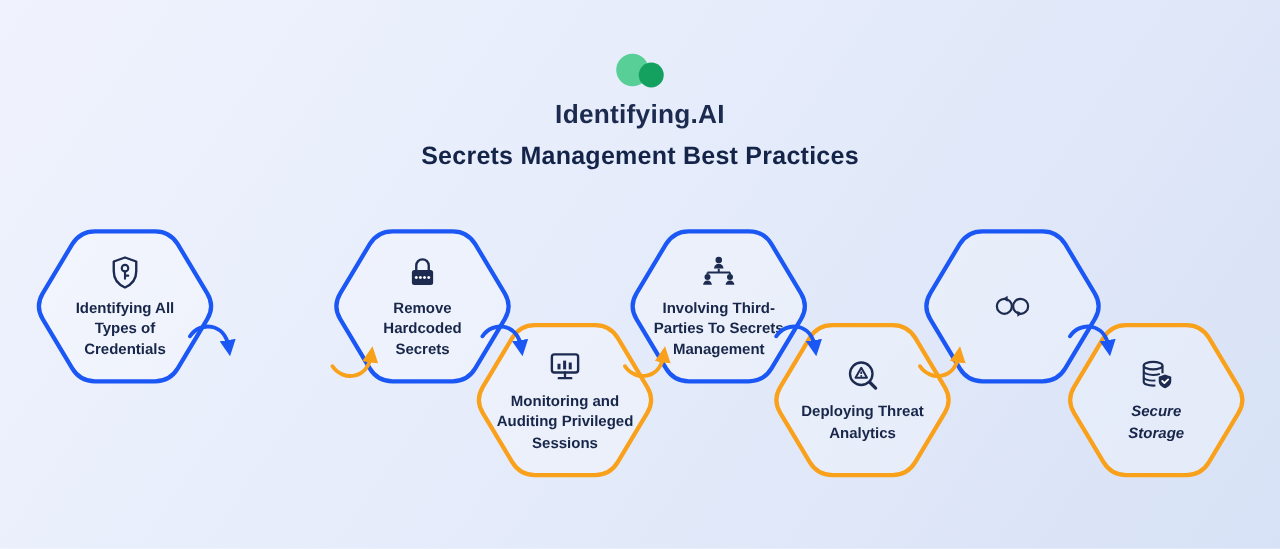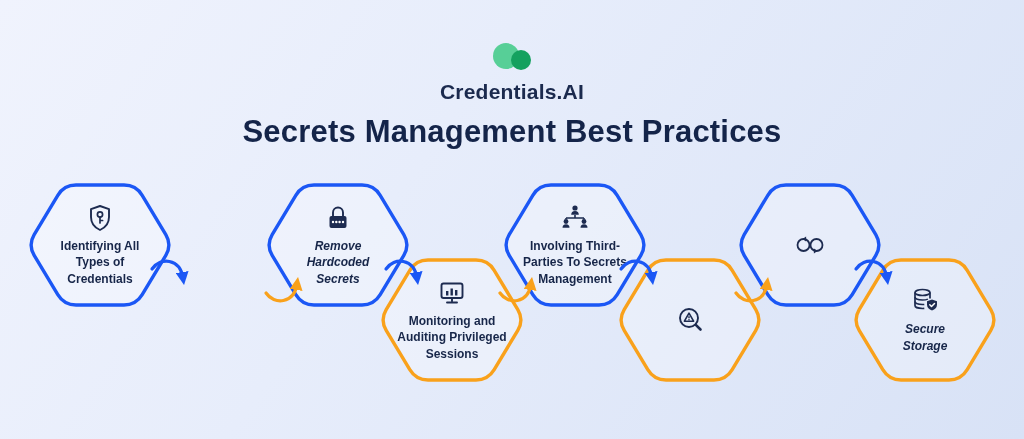--- a/index.html
+++ b/index.html
@@ -10,21 +10,21 @@
     position:relative; width:1024px; height:439px; overflow:hidden;
     background:linear-gradient(125deg,#f0f3fd 0%, #e7edfb 40%, #d8e2f6 100%);
   }
 
   
   .brand { position:absolute; top:40px; left:0; width:100%;
     display:flex; flex-direction:column; align-items:center; gap:4px; }
   .brand-logo { width:54px; height:36px; }
   .brand-name { font-size:21px; font-weight:800; color:#1b2a4e; letter-spacing:.2px; }
   .page-title { position:absolute; top:114px; left:0; width:100%; text-align:center;
-    font-size:31px; font-weight:800; color:#142449; letter-spacing:.2px; }
+    font-size:20px; font-weight:800; color:#142449; letter-spacing:.2px; }
 
   
   .hex { position:absolute; width:152px; height:132px; }
   .hex .frame { position:absolute; inset:0; width:100%; height:100%; }
   .hex-blue { color:#1b57f5; }
   .hex-orange { color:#f9a11b; }
   .hex-content { position:absolute; inset:0; display:flex; flex-direction:column;
     align-items:center; justify-content:center; gap:5px; padding:0 14px; text-align:center; }
   .hex-label { font-size:12px; font-weight:700; color:#172649; line-height:1.35;
     white-space:pre-line; }
@@ -47,21 +47,21 @@
         <path d="M0,0 L13,6.5 L0,13 Z" fill="#f9a11b"></path>
       </marker>
     </defs>
   </svg>
 
   <div class="brand">
     <svg class="brand-logo" viewBox="0 0 54 36">
       <circle cx="21" cy="16" r="13" fill="#57cf97"></circle>
       <circle cx="36" cy="20" r="10" fill="#14a15f"></circle>
     </svg>
-    <div class="brand-name">Credentials.AI</div>
+    <div class="brand-name">Identifying.AI</div>
   </div>
   <div class="page-title">Secrets Management Best Practices</div>
 
   <div class="hex hex-blue" style="left:24px; top:179px;">
     <svg class="frame" viewBox="0 0 152 132">
       <path d="M10.2,55.7 L33.8,16.3 Q40,6 52,6 L100,6 Q112,6 118.2,16.3 L141.8,55.7 Q148,66 141.8,76.3 L118.2,115.7 Q112,126 100,126 L52,126 Q40,126 33.8,115.7 L10.2,76.3 Q4,66 10.2,55.7 Z" fill="rgba(255,255,255,0.28)" stroke="currentColor" stroke-width="3.4"></path>
     </svg>
     <div class="hex-content">
       <span class="icon">
         <svg width="30" height="30" viewBox="0 0 30 30">
@@ -70,21 +70,21 @@
           <path d="M15,14.1 V20 M15,17.5 h2.6" stroke="#1d2b50" stroke-width="1.7" fill="none" stroke-linecap="round"></path>
         </svg>
       </span>
       <div class="hex-label">Identifying All
 Types of
 Credentials</div>
     </div>
   </div>
 
 
-  <div class="hex hex-blue" style="left:262px; top:179px;font-style:italic;">
+  <div class="hex hex-blue" style="left:262px; top:179px;">
     <svg class="frame" viewBox="0 0 152 132">
       <path d="M10.2,55.7 L33.8,16.3 Q40,6 52,6 L100,6 Q112,6 118.2,16.3 L141.8,55.7 Q148,66 141.8,76.3 L118.2,115.7 Q112,126 100,126 L52,126 Q40,126 33.8,115.7 L10.2,76.3 Q4,66 10.2,55.7 Z" fill="rgba(255,255,255,0.28)" stroke="currentColor" stroke-width="3.4"></path>
     </svg>
     <div class="hex-content">
       <span class="icon">
         <svg width="30" height="30" viewBox="0 0 30 30">
           <path d="M10,13 V9.5 a5,5 0 0 1 10,0 V13" fill="none" stroke="#1d2b50" stroke-width="1.9"></path>
           <rect x="6.5" y="13" width="17" height="12" rx="2" fill="#1d2b50"></rect>
           <g fill="#ffffff">
             <circle cx="10" cy="19" r="1.2"></circle>
@@ -153,20 +153,22 @@
     <div class="hex-content">
       <span class="icon">
         <svg width="30" height="30" viewBox="0 0 30 30">
           <circle cx="14" cy="13" r="9" fill="none" stroke="#1d2b50" stroke-width="1.9"></circle>
           <path d="M14,8.2 L18.6,16.2 H9.4 Z" fill="none" stroke="#1d2b50" stroke-width="1.6" stroke-linejoin="round"></path>
           <path d="M14,11.2 v2" stroke="#1d2b50" stroke-width="1.4"></path>
           <circle cx="14" cy="14.8" r="0.8" fill="#1d2b50"></circle>
           <path d="M20.8,19.8 L25.5,24.5" stroke="#1d2b50" stroke-width="2.6" stroke-linecap="round"></path>
         </svg>
       </span>
+      <div class="hex-label">Deploying Threat
+Analytics</div>
     </div>
   </div>
 
   <div class="hex hex-blue" style="left:734px; top:179px;">
     <svg class="frame" viewBox="0 0 152 132">
       <path d="M10.2,55.7 L33.8,16.3 Q40,6 52,6 L100,6 Q112,6 118.2,16.3 L141.8,55.7 Q148,66 141.8,76.3 L118.2,115.7 Q112,126 100,126 L52,126 Q40,126 33.8,115.7 L10.2,76.3 Q4,66 10.2,55.7 Z" fill="rgba(255,255,255,0.28)" stroke="currentColor" stroke-width="3.4"></path>
     </svg>
     <div class="hex-content">
       <span class="icon">
         <svg width="34" height="26" viewBox="0 0 34 26">

